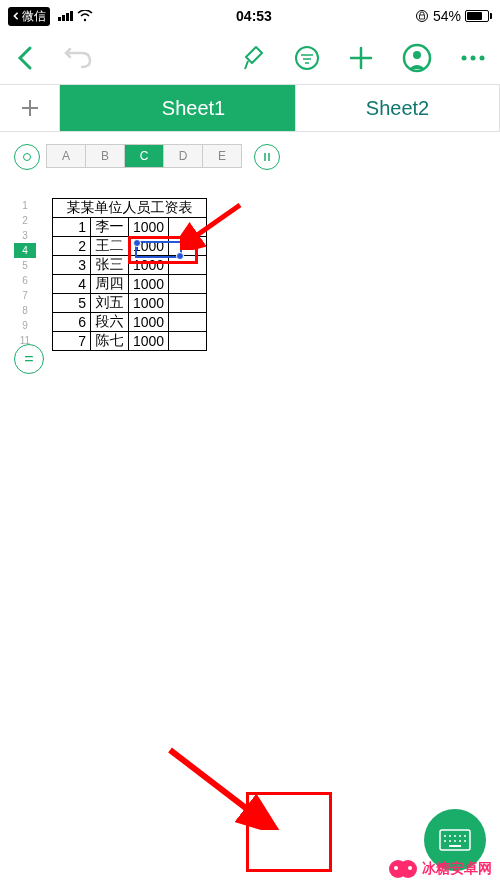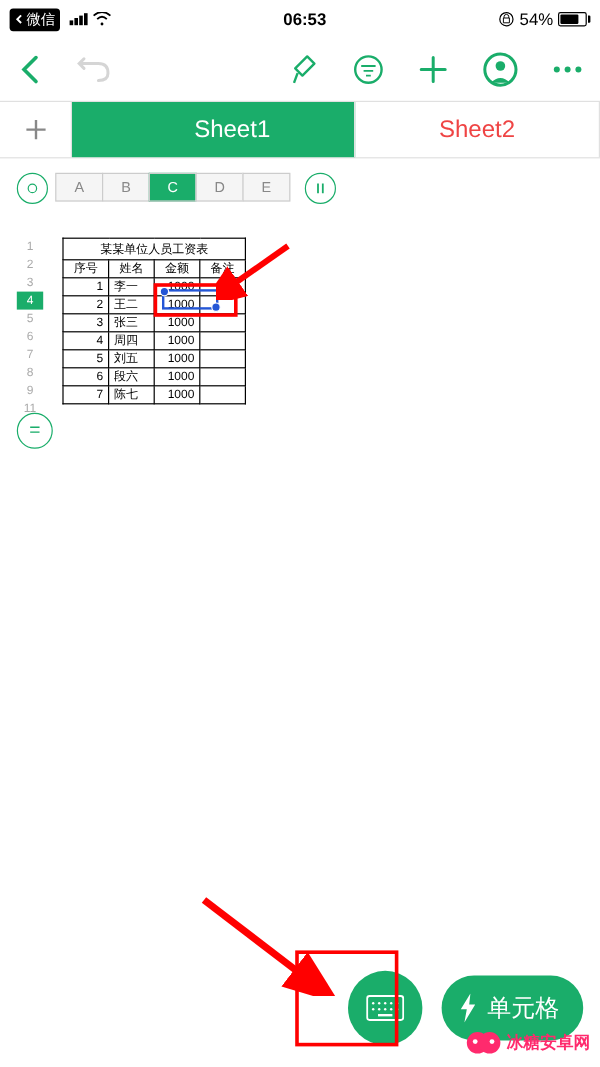--- a/index.html
+++ b/index.html
@@ -69,21 +69,21 @@
       border-right: 1px solid #e0e0e0;
       font-size: 26px;
       color: #888;
     }
     .sheet-tab {
       flex: 1;
       display: flex;
       align-items: center;
       justify-content: center;
       font-size: 20px;
-      color: #ef4444;
+      color: #0f766e;
       border-right: 1px solid #e0e0e0;
     }
     .sheet-tab.active {
       background: #1aad6a;
       color: #fff;
       font-weight: 500;
       padding-left: 32px;
     }
 
     .spreadsheet-area {
@@ -139,35 +139,35 @@
       display: flex;
       align-items: center;
       justify-content: center;
     }
     .row-num.selected { background: #1aad6a; color: #fff; }
     .table-wrap {
       margin-left: 16px;
     }
     table.data {
       border-collapse: collapse;
-      font-size: 10px;
+      font-size: 14px;
     }
     table.data td, table.data th {
       border: 1px solid #000;
       height: 15px;
       padding: 0 4px;
       text-align: center;
       min-width: 38px;
     }
     table.data .title-row td {
       height: 18px;
       font-weight: 500;
     }
     table.data td.num { text-align: right; }
-    table.data td.name { text-align: left; }
+    table.data td.name { text-align: center; }
     .selected-cell {
       position: absolute;
       border: 2px solid #2456d6;
       pointer-events: none;
     }
     .sel-handle {
       position: absolute;
       width: 8px;
       height: 8px;
       background: #2456d6;
@@ -253,21 +253,21 @@
         <span></span>
         <span></span>
         <span></span>
         <span></span>
       </span>
     <svg width="16" height="12" viewBox="0 0 16 12">
         <path d="M8 10 Q8 10 8 10 M4 6 Q8 2 12 6 M1 3 Q8 -3 15 3" stroke="#000" stroke-width="1.5" fill="none"></path>
         <circle cx="8" cy="10" r="1.2" fill="#000"></circle>
       </svg>
   </div>
-  <div style="font-weight:600">06:53</div>
+  <div style="font-weight:600">04:53</div>
   <div class="status-right">
     <svg width="14" height="14" viewBox="0 0 14 14">
         <circle cx="7" cy="7" r="5.5" stroke="#000" fill="none"></circle>
         <path d="M5 6 V5 Q5 3 7 3 Q9 3 9 5 V6 M4.5 6 H9.5 V10 H4.5 Z" stroke="#000" stroke-width="0.8" fill="none"></path>
       </svg>
     <span>54%</span>
     <span class="battery">
       <span class="battery-body">
           <span class="battery-fill"></span>
         </span>
@@ -365,26 +365,20 @@
     <div class="row-num">8</div>
     <div class="row-num">9</div>
     <div class="row-num">11</div>
   </div>
   <div class="table-wrap">
     <table class="data">
       <tbody>
           <tr class="title-row">
             <td colspan="4">某某单位人员工资表</td>
           </tr>
-      <tr>
-        <td>序号</td>
-        <td>姓名</td>
-        <td>金额</td>
-        <td>备注</td>
-      </tr>
       <tr>
             <td class="num">1</td>
             <td class="name">李一</td>
             <td class="num">1000</td>
             <td></td>
           </tr>
       <tr>
             <td class="num">2</td>
             <td class="name">王二</td>
             <td class="num">1000</td>
@@ -453,26 +447,20 @@
         <circle cx="21" cy="7" r="1" fill="#fff"></circle>
         <circle cx="26" cy="7" r="1" fill="#fff"></circle>
         <circle cx="6" cy="12" r="1" fill="#fff"></circle>
         <circle cx="11" cy="12" r="1" fill="#fff"></circle>
         <circle cx="16" cy="12" r="1" fill="#fff"></circle>
         <circle cx="21" cy="12" r="1" fill="#fff"></circle>
         <circle cx="26" cy="12" r="1" fill="#fff"></circle>
         <rect x="10" y="16" width="12" height="2" fill="#fff"></rect>
       </svg>
   </div>
-  <div class="fab-cell">
-    <svg width="16" height="24" viewBox="0 0 16 24">
-        <path d="M10 0 L2 13 H7 L5 24 L14 9 H9 Z" fill="#fff"></path>
-      </svg>
-    <span>单元格</span>
-  </div>
 </div>
 
 <div class="red-box" style="left:246px;top:792px;width:86px;height:80px"></div>
 
 <svg style="position:absolute;left:160px;top:740px" width="120" height="90">
   <defs>
       <marker id="ah2" markerWidth="10" markerHeight="10" refX="2" refY="3" orient="auto">
         <path d="M0,0 L0,6 L8,3 Z" fill="#ff0000"></path>
       </marker>
     </defs>

